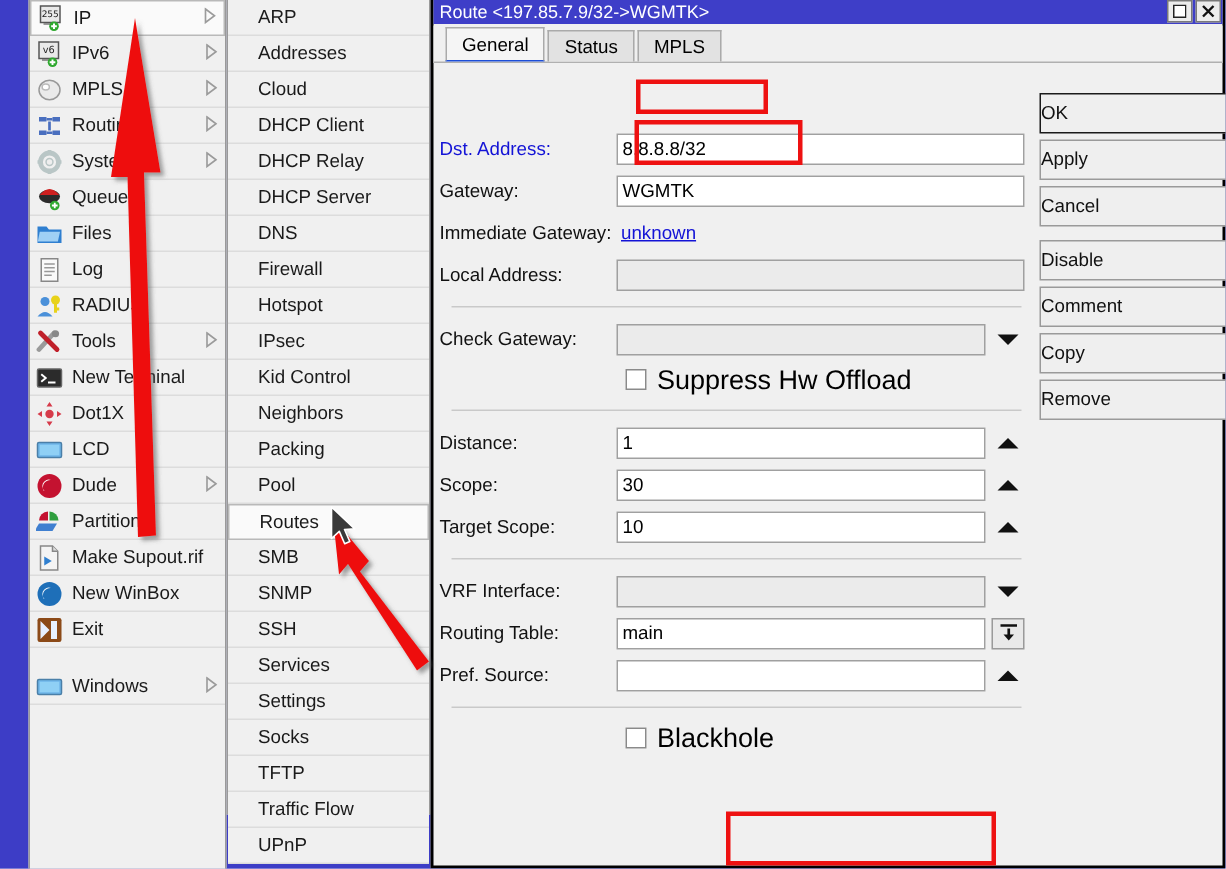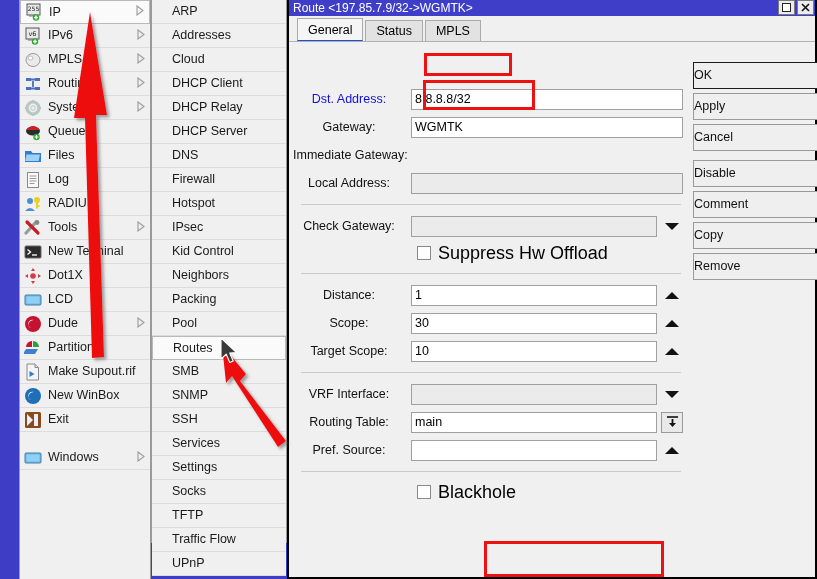--- a/index.html
+++ b/index.html
@@ -66,21 +66,21 @@
   .btn{
     display:block;width:134px;height:27px;margin-bottom:4px;
     background:#efefef;border:1px solid #9a9a9a;box-sizing:border-box;
     font-family:"Liberation Sans",sans-serif;font-size:12.5px;color:#111;
     text-align:left;line-height:25px;
   }
   .btn.primary{border:1.6px solid #1b1b1b;}
   .btn.gap{margin-top:9px;}
 
   .frow{display:flex;align-items:center;height:24px;margin-bottom:4px;}
-  .flabel{width:118px;text-align:center;padding-right:6px;font-size:12.5px;color:#111;box-sizing:border-box;white-space:nowrap;}
+  .flabel{width:118px;text-align:left;padding-right:6px;font-size:12.5px;color:#111;box-sizing:border-box;white-space:nowrap;}
   .flabel.blue{color:#1313d6;}
   .finput{
     flex:1;height:21px;background:#fff;border:1px solid #a0a0a0;box-sizing:border-box;
     font-size:12.5px;line-height:19px;padding-left:3px;color:#000;overflow:hidden;white-space:nowrap;
   }
   .finput.ro{background:#ebebeb;}
   .spin{width:22px;height:21px;margin-left:4px;display:flex;align-items:center;justify-content:center;flex:0 0 22px;}
   .spin.box{border:1px solid #9a9a9a;background:#e9e9e9;box-sizing:border-box;}
   .tri-up{width:0;height:0;border-left:7px solid transparent;border-right:7px solid transparent;border-bottom:7px solid #111;}
   .tri-dn{width:0;height:0;border-left:7px solid transparent;border-right:7px solid transparent;border-top:7px solid #111;}
@@ -431,20 +431,23 @@
           <div class="finput">8.8.8.8/32</div>
         </div>
 
         <div class="frow">
           <div class="flabel">Gateway:</div>
           <div class="finput">WGMTK</div>
         </div>
 
         <div class="frow">
           <div class="flabel">Immediate Gateway:</div>
+          <div style="flex:1;padding-left:3px;">
+            <span class="link">unknown</span>
+          </div>
         </div>
 
         <div class="frow">
           <div class="flabel">Local Address:</div>
           <div class="finput ro"></div>
         </div>
 
         <div class="sep"></div>
 
         <div class="frow">

